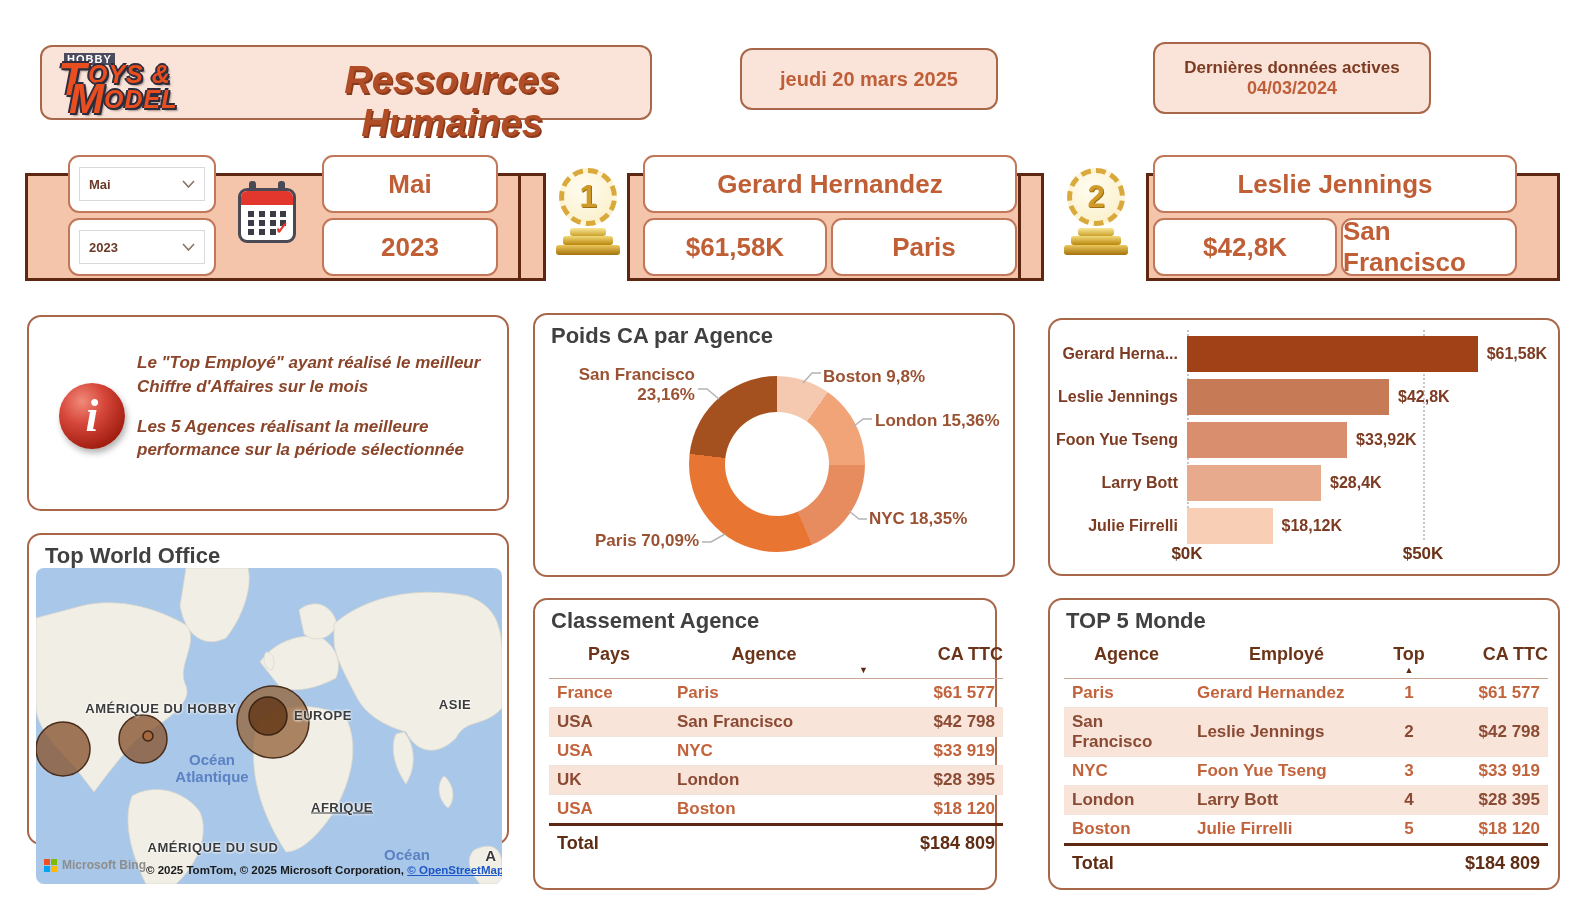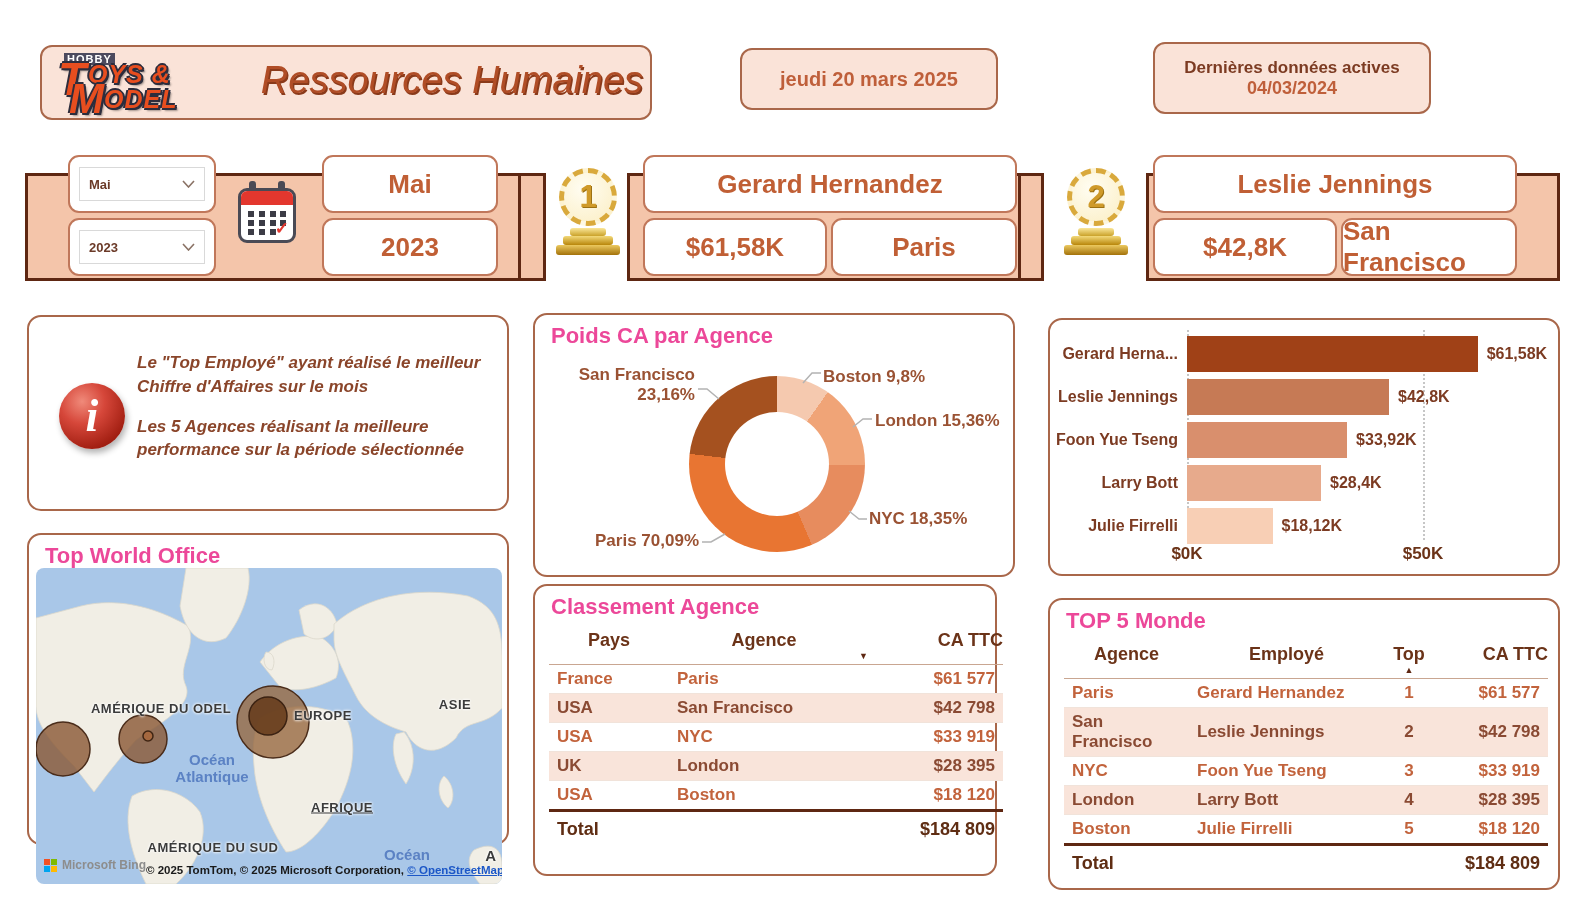--- a/index.html
+++ b/index.html
@@ -5,21 +5,21 @@
   * { box-sizing: border-box; margin: 0; padding: 0; }
   html,body { background:#fff; }
   body { font-family:"Liberation Sans", sans-serif; }
   #app { position:relative; width:1589px; height:919px; background:#fff; overflow:hidden; }
 
   
   .pinkcard { position:absolute; background:#fae3d8; border:2.5px solid #a9674a; border-radius:12px; }
   #logo-card  { left:40px; top:45px; width:612px; height:75px; }
   #date-card  { left:740px; top:48px; width:258px; height:62px; display:flex; align-items:center; justify-content:center; }
   #lastdata-card { left:1153px; top:42px; width:278px; height:72px; display:flex; flex-direction:column; align-items:center; justify-content:center; }
-  #page-title { position:absolute; left:215px; top:12px; width:390px; text-align:center; font-size:38px; font-weight:400; font-style:italic; color:#b04d26; text-shadow:1.5px 1.5px 0 #8a3a1a; }
+  #page-title { position:absolute; left:215px; top:12px; width:390px; text-align:center; font-size:38px; font-weight:700; font-style:italic; color:#b04d26; text-shadow:1.5px 1.5px 0 #8a3a1a; }
   #date-text { font-size:20px; font-weight:700; color:#bf5f3a; }
   #lastdata-line1 { font-size:17px; font-weight:800; color:#7c3b22; }
   #lastdata-line2 { font-size:18px; font-weight:800; color:#bf5f3a; }
 
   
   .logo { position:absolute; left:16px; top:5px; width:175px; height:64px; font-style:italic; font-weight:800; }
   .logo span { position:absolute; color:#e84e1f;
     text-shadow:-2px 0 0 #2d2d3d, 2px 0 0 #2d2d3d, 0 -2px 0 #2d2d3d, 0 2px 0 #2d2d3d, 2px 2px 0 #2d2d3d, 3px 3px 2px rgba(0,0,0,.35); }
   .lg-hobby { left:6px; top:1px; font-size:11px; font-style:normal; letter-spacing:1px; color:#fff !important; background:#4c4a5e; padding:0 3px; text-shadow:none !important; }
   .lg-t { left:0; top:4px; font-size:46px; line-height:1; }
@@ -54,21 +54,21 @@
   .wreath { width:58px; height:58px; margin:0 auto; border-radius:50%; border:5px dashed #d9a93c; background:radial-gradient(circle at 40% 32%, #fffdf2, #fbeec4);
     display:flex; align-items:center; justify-content:center; font-size:31px; font-weight:800; color:#cf9a2a; text-shadow:1px 1px 0 #9c7113; }
   .podium { margin-top:2px; }
   .podium i { display:block; margin:0 auto; border-radius:3px; background:linear-gradient(180deg,#f9e08a,#d8a율); }
   .podium .p1 { width:36px; height:8px; background:linear-gradient(180deg,#fbe79a,#caa22a); }
   .podium .p2 { width:50px; height:9px; background:linear-gradient(180deg,#f3d979,#b8860b); }
   .podium .p3 { width:64px; height:10px; background:linear-gradient(180deg,#ecc95f,#a3720a); }
 
   
   .card { position:absolute; background:#fff; border:2.5px solid #a9674a; border-radius:14px; }
-  .card h2 { position:absolute; left:16px; top:8px; font-size:22px; font-weight:800; color:#ec4899; }
+  .card h2 { position:absolute; left:16px; top:8px; font-size:22px; font-weight:800; color:#404040; }
 
   
   #info-card { left:27px; top:315px; width:482px; height:196px; }
   .info-badge { position:absolute; left:30px; top:66px; width:66px; height:66px; border-radius:50%;
     background:radial-gradient(circle at 35% 28%, #f08a7a 0%, #d6473a 35%, #a21f12 75%, #7e150b 100%);
     box-shadow:2px 4px 6px rgba(0,0,0,.3); display:flex; align-items:center; justify-content:center;
     color:#fff; font-family:"Liberation Serif", serif; font-weight:800; font-style:italic; font-size:46px; line-height:1; }
   .info-text { position:absolute; left:108px; top:34px; width:358px; font-size:17px; font-weight:700; font-style:italic; color:#8a452a; line-height:1.4; }
   .info-text p + p { margin-top:16px; }
 
@@ -101,21 +101,21 @@
   #bing-logo { position:absolute; left:8px; bottom:12px; display:flex; align-items:center; gap:5px; }
   #bing-logo .sq { display:grid; grid-template-columns:6px 6px; grid-template-rows:6px 6px; gap:1px; }
   #bing-logo .sq i:nth-child(1){background:#f25022}#bing-logo .sq i:nth-child(2){background:#7fba00}
   #bing-logo .sq i:nth-child(3){background:#00a4ef}#bing-logo .sq i:nth-child(4){background:#ffb900}
   #bing-label { font-size:12px; font-weight:700; color:#8d8d8d; }
   #map-attrib { position:absolute; left:110px; bottom:8px; font-size:11.5px; font-weight:700; color:#1a1a1a; white-space:nowrap;text-align:center; }
   #map-attrib a { color:#1c57c7; text-decoration:underline; }
 
   
   .table-card table { position:absolute; left:14px; top:44px; border-collapse:collapse; table-layout:fixed; }
-  #classement-card { left:533px; top:584px; width:464px; height:292px; }
+  #classement-card { left:533px; top:598px; width:464px; height:292px; }
   #top5-card { left:1048px; top:598px; width:512px; height:292px; }
   #classement-card table { width:454px; } #top5-card table { width:484px; }
   thead tr { border-bottom:1.5px solid #c9a691; }
   .th-label { font-size:18px; font-weight:800; color:#6b3318; }
   .th-sort { height:13px; font-size:9px; color:#5e2712; line-height:11px; }
   td { font-size:17px; font-weight:600; padding:4px 8px; }
   tbody tr { color:#c2633c; border-bottom:1px solid #f1e3da; }
   tbody tr.alt { background:#f9e4da; color:#8a4a33; }
   tbody tr.total { border-bottom:none; }
   tbody tr.total td { border-top:3px solid #5e2712; font-weight:800; font-size:18px; color:#5f2d13; padding-top:7px; }
@@ -297,21 +297,21 @@
           <path d="M438,282 C454,274 466,278 466,298 L466,316 L444,316 C432,302 430,290 438,282 Z"></path>
         </g>
         <g>
           <circle cx="27" cy="181" r="27" fill="rgba(139,90,55,0.82)" stroke="#4a2c1a" stroke-width="1.5"></circle>
           <circle cx="107" cy="171" r="24" fill="rgba(139,90,55,0.82)" stroke="#4a2c1a" stroke-width="1.5"></circle>
           <circle cx="112" cy="168" r="5" fill="#a5683f" stroke="#3f2513" stroke-width="1.5"></circle>
           <circle cx="237" cy="154" r="36" fill="rgba(150,102,62,0.78)" stroke="#4a2c1a" stroke-width="1.5"></circle>
           <circle cx="232" cy="148" r="19" fill="rgba(104,62,30,0.9)" stroke="#3b2212" stroke-width="1.5"></circle>
         </g>
       </svg>
-      <span class="map-label" style="left:125px; top:140px;">AMÉRIQUE DU ODEL</span>
+      <span class="map-label" style="left:125px; top:140px;">AMÉRIQUE DU HOBBY</span>
       <span class="map-label" style="left:287px; top:147px;">EUROPE</span>
       <span class="map-label" style="left:419px; top:136px;">ASIE</span>
       <span class="map-label" style="left:306px; top:239px;text-decoration:underline;">AFRIQUE</span>
       <span class="map-label" style="left:177px; top:279px;">AMÉRIQUE DU SUD</span>
       <span class="ocean-label" style="left:176px; top:200px;">Océan
 Atlantique</span>
       <span class="ocean-label" style="left:371px; top:286px;">Océan</span>
       <span class="map-label" style="left:455px; top:287px; font-size:15px;">A</span>
       <div id="bing-logo">
         <span class="sq">

